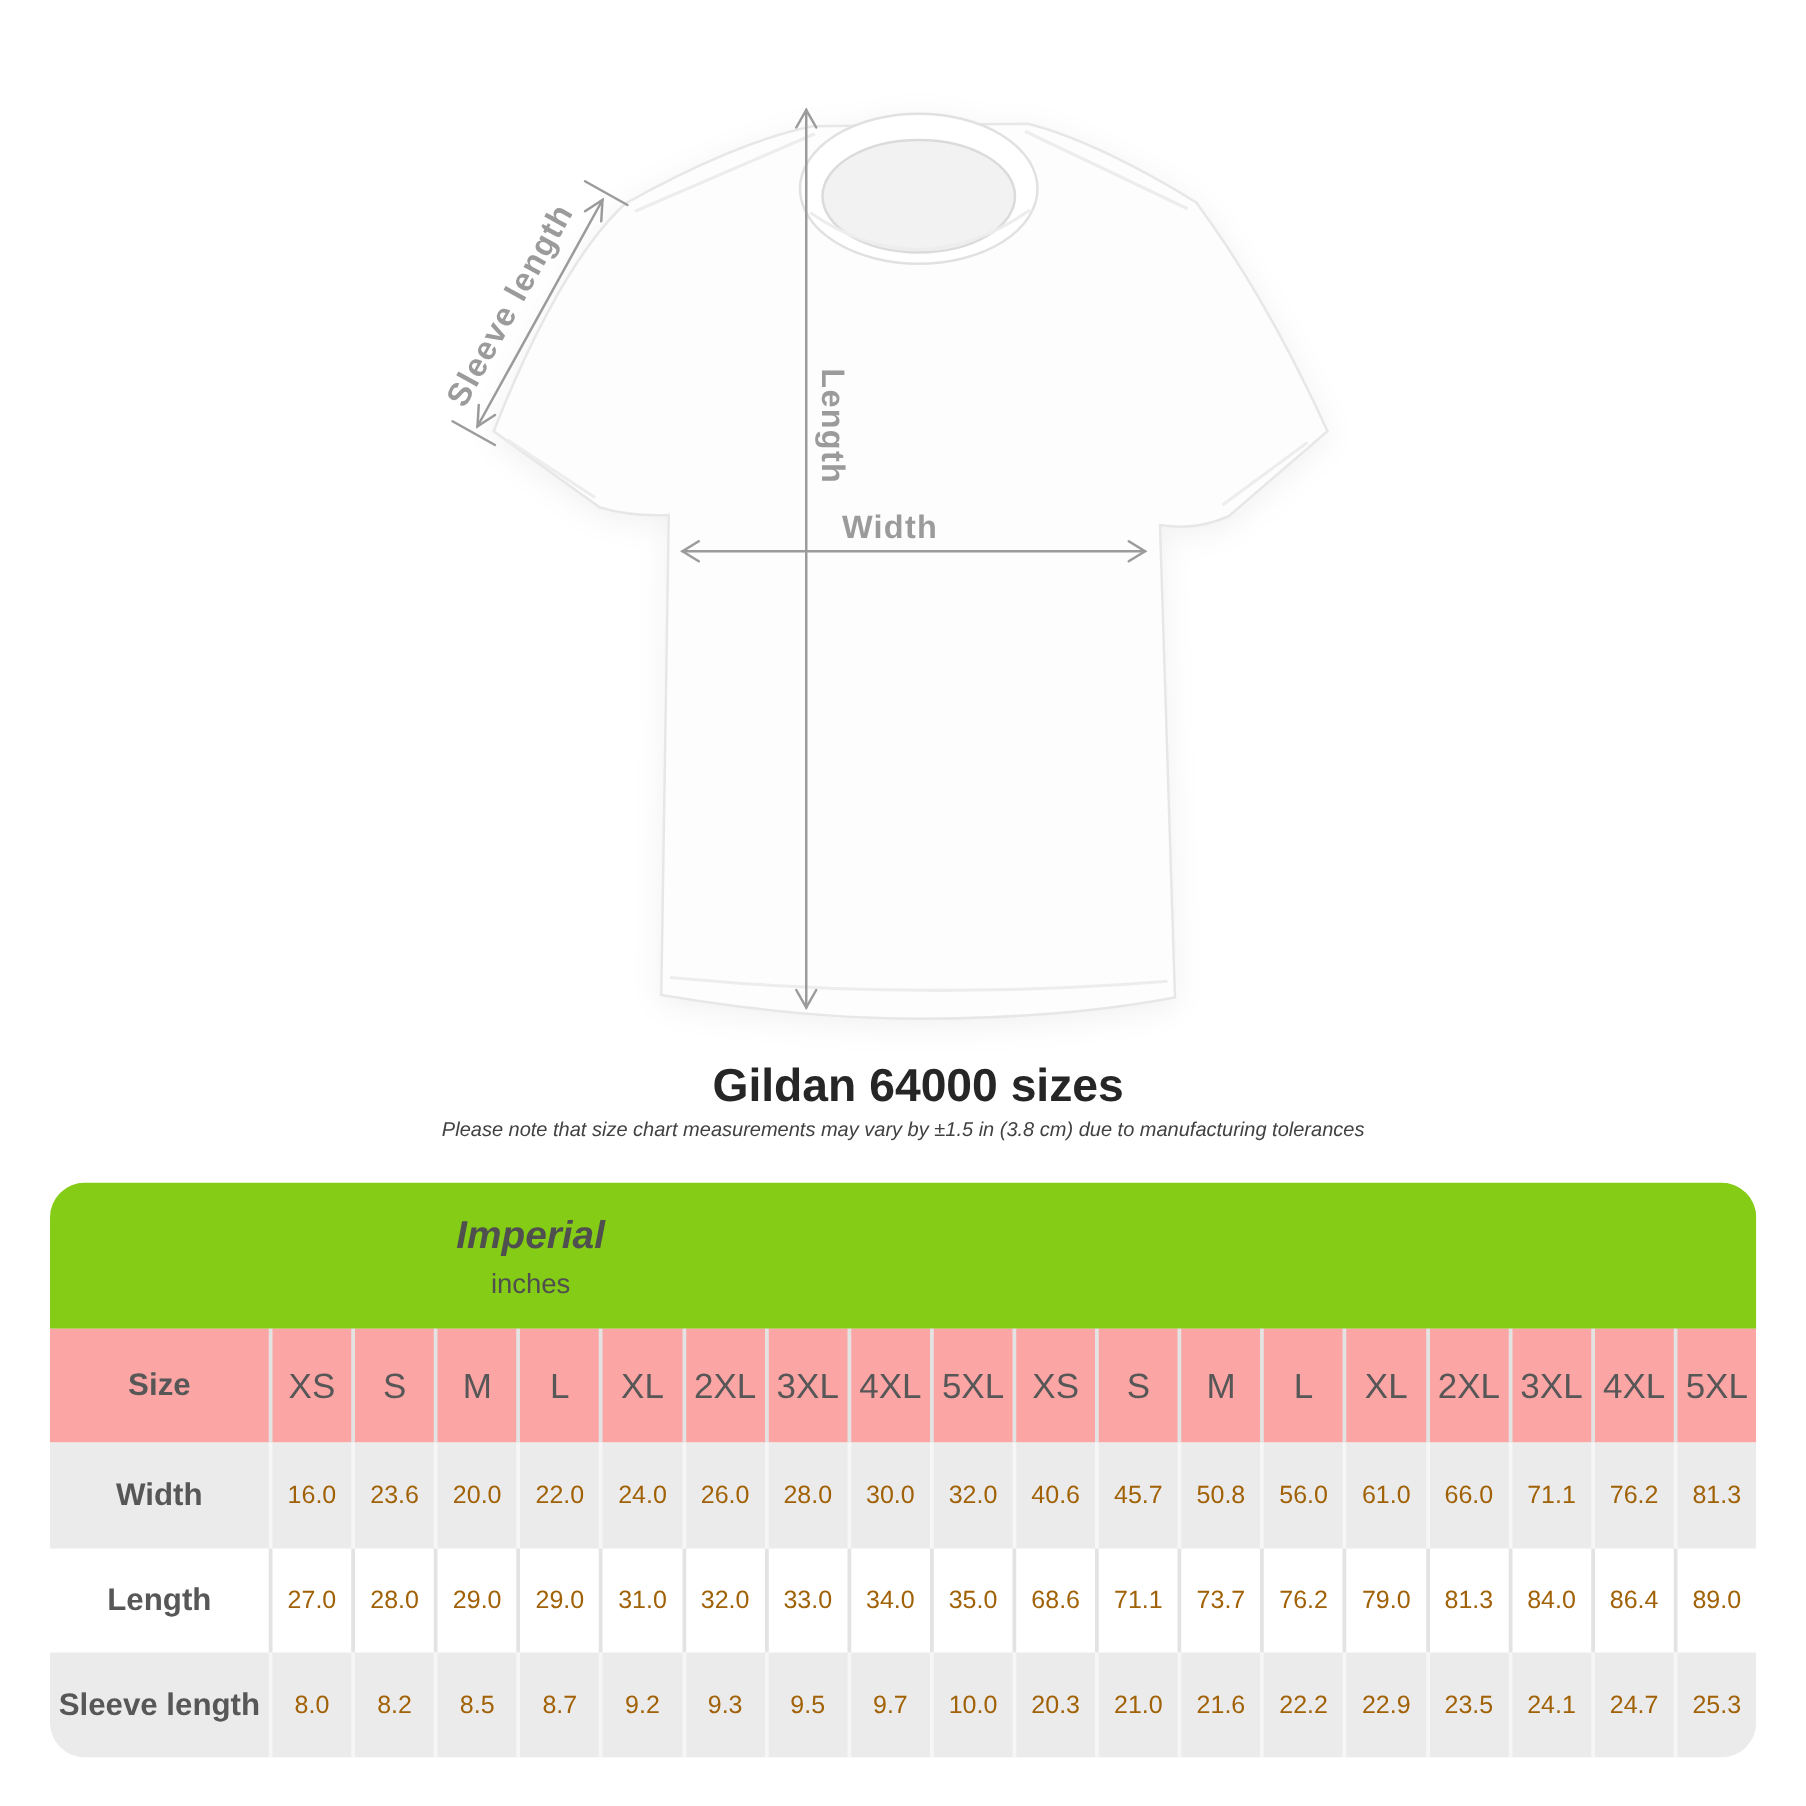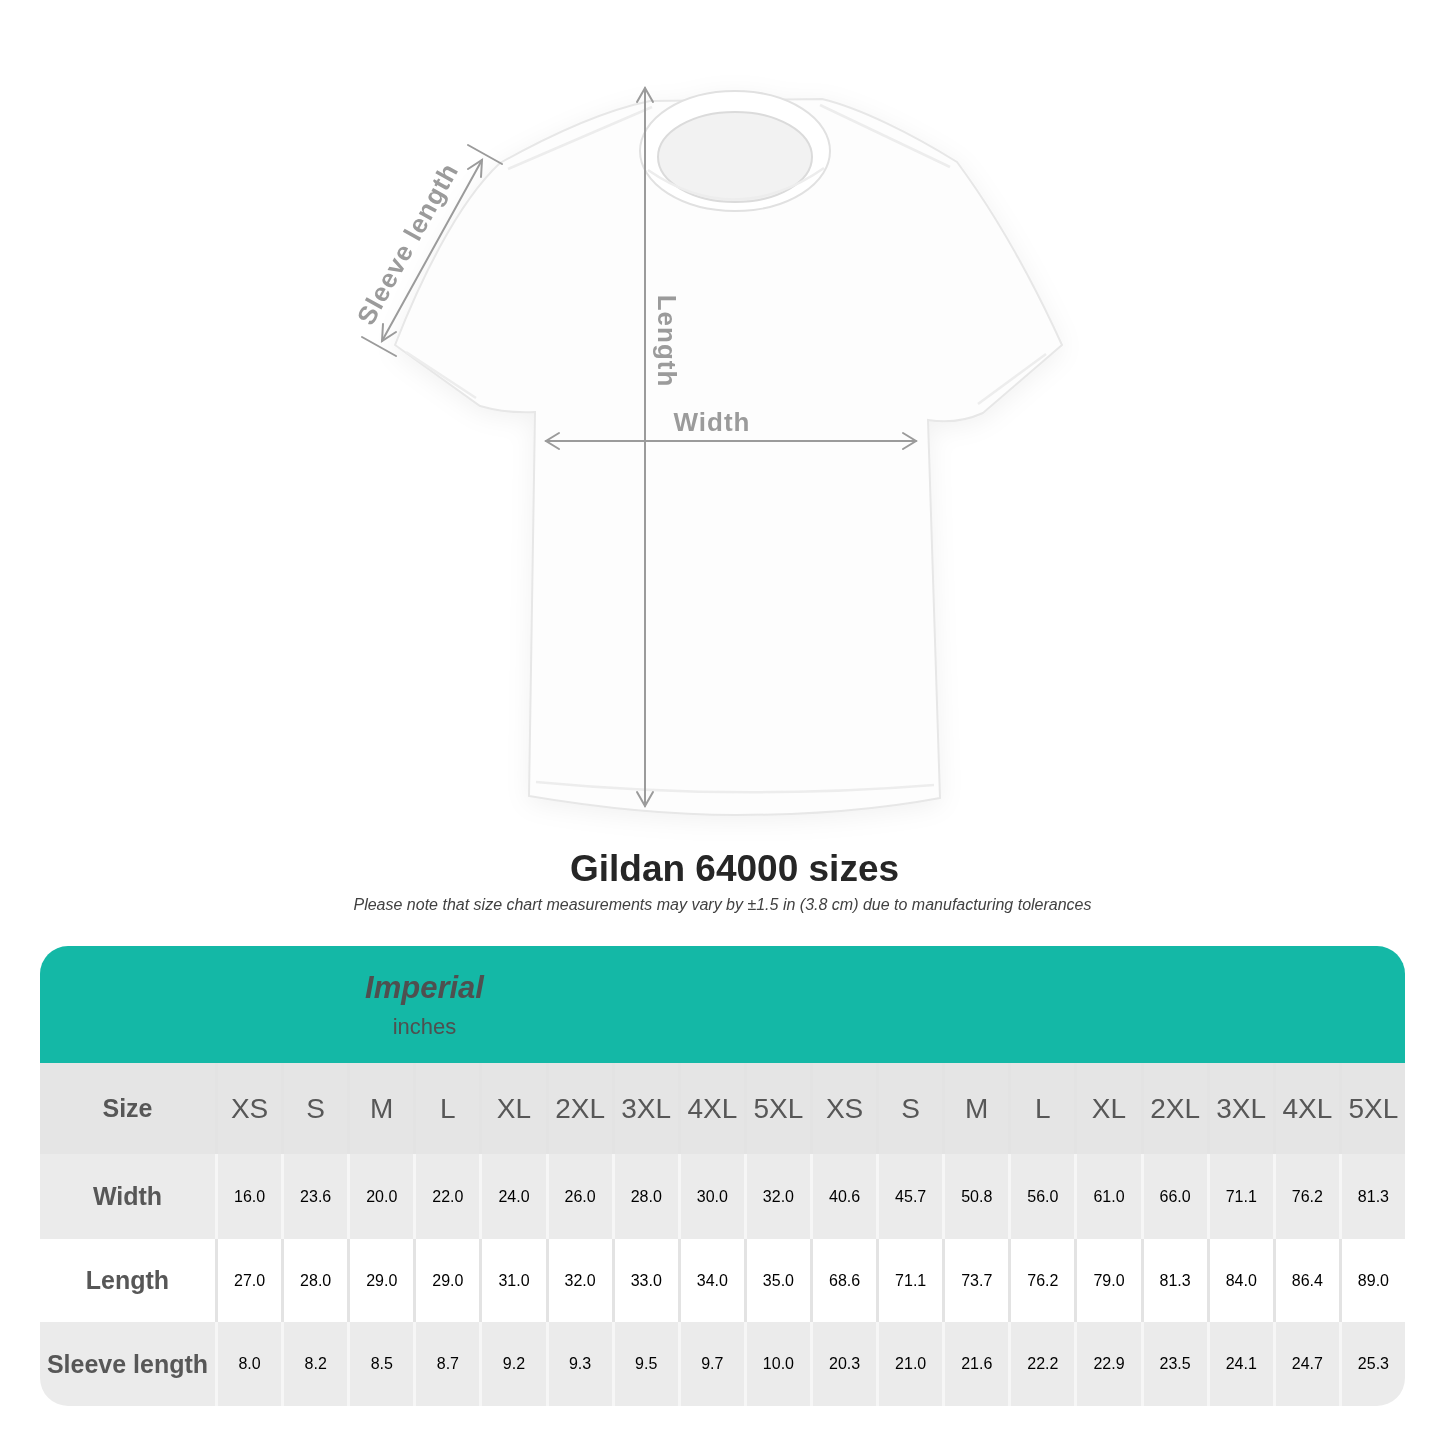--- a/index.html
+++ b/index.html
@@ -66,21 +66,21 @@
     position: absolute;
     left: 40px; top: 946px;
     width: 1365px;
     border-radius: 28px;
     overflow: hidden;
   }
   .band {
     display: grid;
     grid-template-columns: 769px 1fr;
     height: 117px;
-    background: #14b8a6;
+    background: #84cc16;
   }
   .band-cell {
     display: flex;
     flex-direction: column;
     align-items: center;
     justify-content: center;
   }
   .sec-h {
     font-size: 31px;
     font-weight: bold;
@@ -95,29 +95,29 @@
   .row {
     display: grid;
     grid-template-columns: 175px repeat(18, 1fr);
   }
   .row .c {
     display: flex;
     align-items: center;
     justify-content: center;
     white-space: nowrap;
   }
-  .r-size { height: 91px; background: #e5e5e5; }
+  .r-size { height: 91px; background: #fca5a5; }
   .r0     { height: 85px; background: #ebebeb; }
   .r1     { height: 83px; background: #ffffff; }
   .r2     { height: 84px; background: #ebebeb; }
   .r-size .c + .c, .r1 .c + .c { border-left: 3px solid #e3e3e3; }
   .r0 .c + .c,     .r2 .c + .c { border-left: 3px solid #f6f6f6; }
   .c.lbl { font-size: 25px; font-weight: bold; color: #575757; }
   .c.sh  { font-size: 28px; font-weight: normal; color: #575757; }
-  .c.v   { font-size: 16px; font-weight: normal; color: #000000; }
+  .c.v   { font-size: 20px; font-weight: normal; color: #a16207; }
 </style>
 </head>
 <body>
 
 <div class="canvas">
 
   <svg class="shirt-svg" viewBox="0 0 1445 845" aria-hidden="true">
     <g class="shirt-g">
       <path class="shirt-body" d="M 500,163
            C 552,134 606,110 650,101

